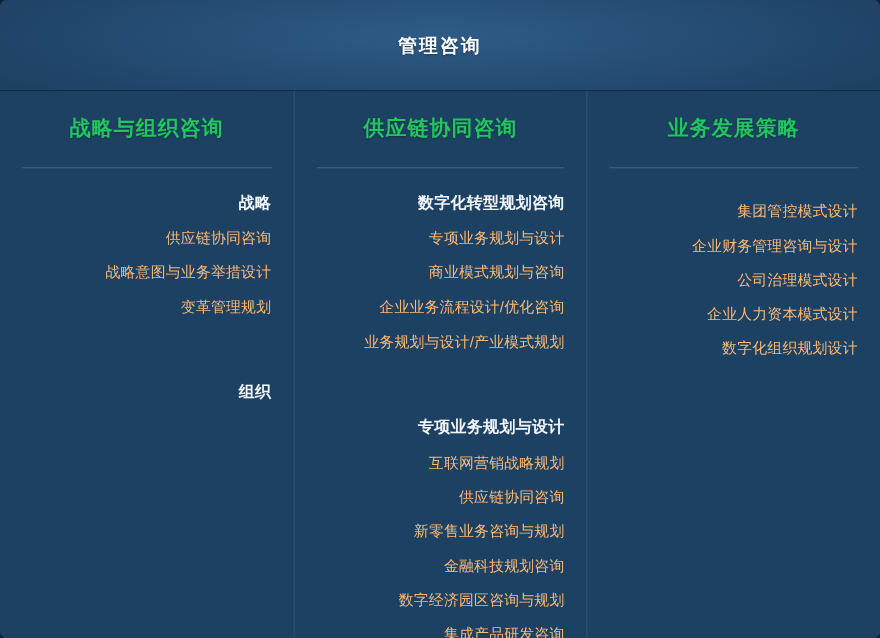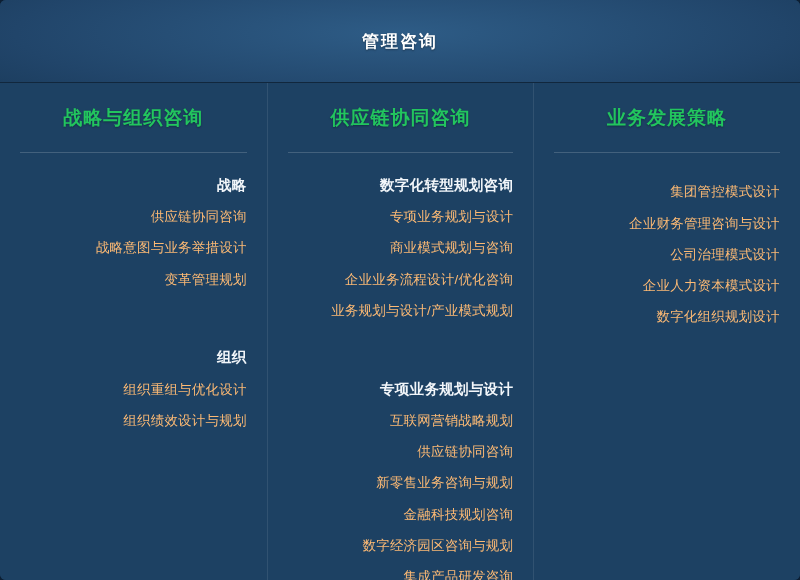--- a/index.html
+++ b/index.html
@@ -134,24 +134,20 @@
         <div class="section-title">战略</div>
         <ul class="item-list">
           <li class="item">供应链协同咨询</li>
           <li class="item">战略意图与业务举措设计</li>
           <li class="item">变革管理规划</li>
         </ul>
       </div>
 
       <div class="section gap-big">
         <div class="section-title">组织</div>
-        <ul class="item-list">
-          <li class="item">组织重组与优化设计</li>
-          <li class="item">组织绩效设计与规划</li>
-        </ul>
       </div>
     </div>
 
     <div class="column">
       <div class="col-title">供应链协同咨询</div>
       <div class="col-rule"></div>
 
       <div class="section">
         <div class="section-title">数字化转型规划咨询</div>
         <ul class="item-list">

